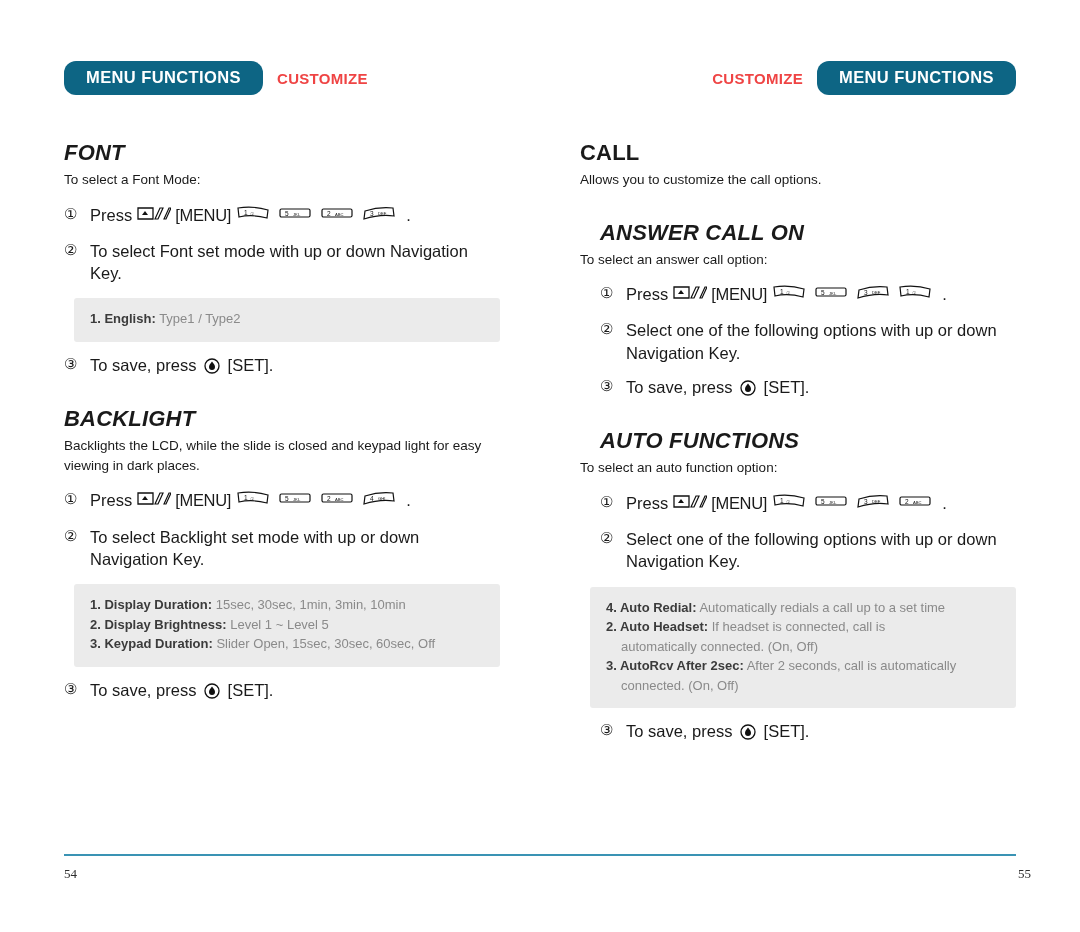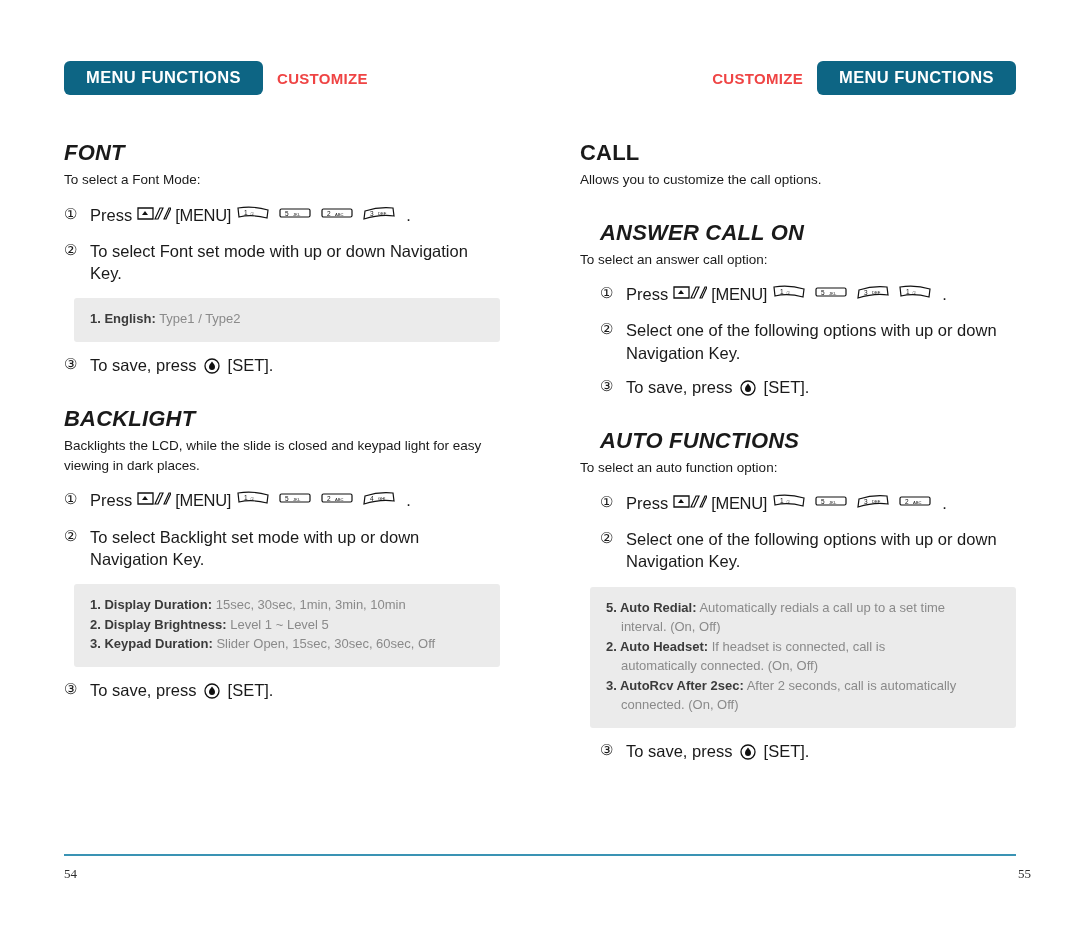--- a/index.html
+++ b/index.html
@@ -36,21 +36,21 @@
     height: 36px;
     margin-top: 60px;
   }
   .runhead.right { justify-content: flex-end; }
   .banner {
     background: #0d6584;
     color: #ffffff;
     font-weight: bold;
     font-size: 16.5px;
     letter-spacing: 0.4px;
-    border-radius: 6px;
+    border-radius: 12px;
     padding: 8px 22px 9px 22px;
     line-height: 1;
     white-space: nowrap;
   }
   .section-tag {
     color: #ef4444;
     font-weight: bold;
     font-size: 15px;
     letter-spacing: 0.3px;
     white-space: nowrap;
@@ -495,23 +495,22 @@
         </span>
       </div>
 
       <div class="step indent">
         <span class="num">②</span>
         <span class="body">Select one of the following options with up or down Navigation Key.</span>
       </div>
 
       <div class="infobox indent">
         <div class="row">
-          <span class="lbl">5. Auto Redial:</span>
+          <span class="lbl">4. Auto Redial:</span>
           <span class="val">Automatically redials a call up to a set time</span>
-          <span class="cont">interval. (On, Off)</span>
         </div>
         <div class="row">
           <span class="lbl">2. Auto Headset:</span>
           <span class="val">If headset is connected, call is</span>
           <span class="cont">automatically connected. (On, Off)</span>
         </div>
         <div class="row">
           <span class="lbl">3. AutoRcv After 2sec:</span>
           <span class="val">After 2 seconds, call is automatically</span>
           <span class="cont">connected. (On, Off)</span>

